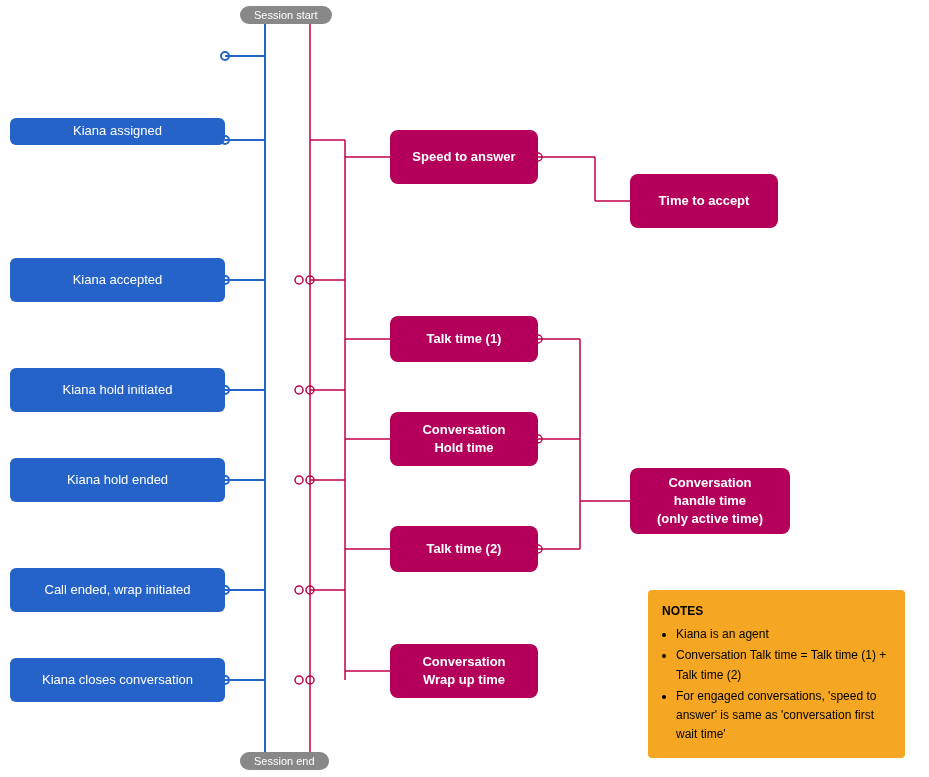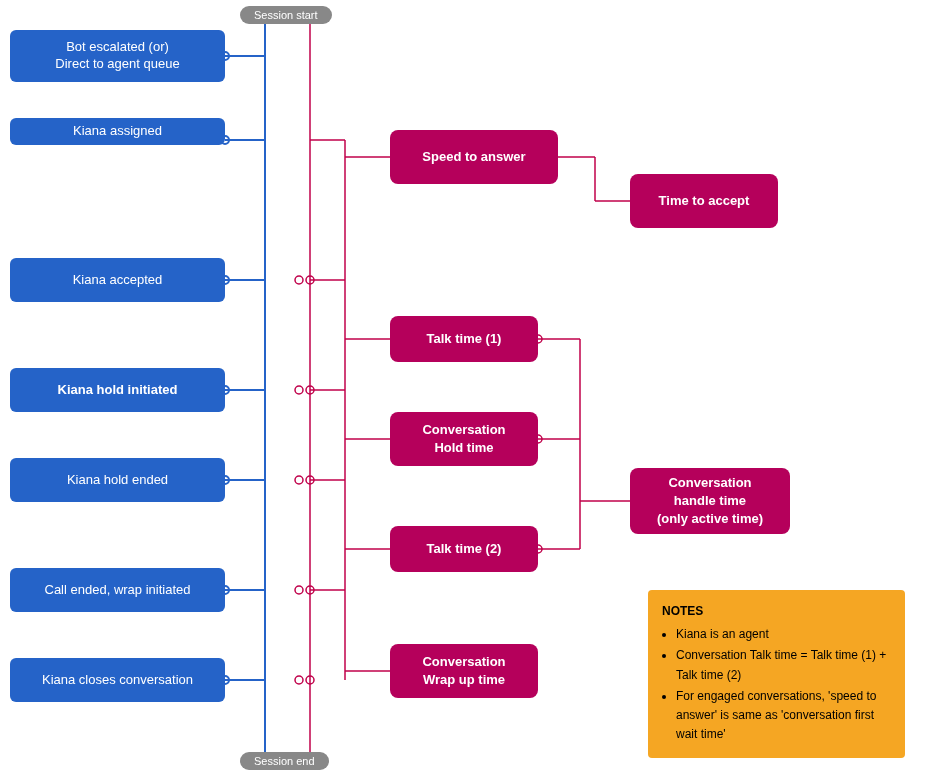--- a/index.html
+++ b/index.html
@@ -188,43 +188,40 @@
 
     <line x1="345" y1="671" x2="390" y2="671" stroke="#c0004a" stroke-width="1.5"></line>
     <polygon points="390,667 390,675 396,671" fill="#c0004a"></polygon>
 
     <circle cx="299" cy="680" r="4" fill="none" stroke="#c0004a" stroke-width="1.5"></circle>
     <circle cx="310" cy="680" r="4" fill="none" stroke="#c0004a" stroke-width="1.5"></circle>
   </svg>
 
   <div class="session-label" style="top:6px; left:240px;">Session start</div>
 
-  <div class="event-box" style="top:30px; left:10px; width:215px; height:52px; font-size:13px;">
-    Bot escalated (or)<br>Direct to agent queue
-  </div>
   <div class="event-box" style="top:118px; left:10px; width:215px; height:27px;">
     Kiana assigned
   </div>
   <div class="event-box" style="top:258px; left:10px; width:215px; height:44px;">
     Kiana accepted
   </div>
-  <div class="event-box" style="top:368px; left:10px; width:215px; height:44px;font-weight:bold;">
+  <div class="event-box" style="top:368px; left:10px; width:215px; height:44px;">
     Kiana hold initiated
   </div>
   <div class="event-box" style="top:458px; left:10px; width:215px; height:44px;">
     Kiana hold ended
   </div>
   <div class="event-box" style="top:568px; left:10px; width:215px; height:44px;text-align:right;">
     Call ended, wrap initiated
   </div>
   <div class="event-box" style="top:658px; left:10px; width:215px; height:44px;">
     Kiana closes conversation
   </div>
 
-  <div class="metric-box" style="top:130px; left:390px; width:168px; height:54px;">
+  <div class="metric-box" style="top:130px; left:390px; width:148px; height:54px;">
     Speed to answer
   </div>
   <div class="metric-box" style="top:174px; left:630px; width:148px; height:54px;">
     Time to accept
   </div>
   <div class="metric-box" style="top:316px; left:390px; width:148px; height:46px;">
     Talk time  (1)
   </div>
   <div class="metric-box" style="top:412px; left:390px; width:148px; height:54px; line-height:1.4;">
     Conversation<br>Hold time

